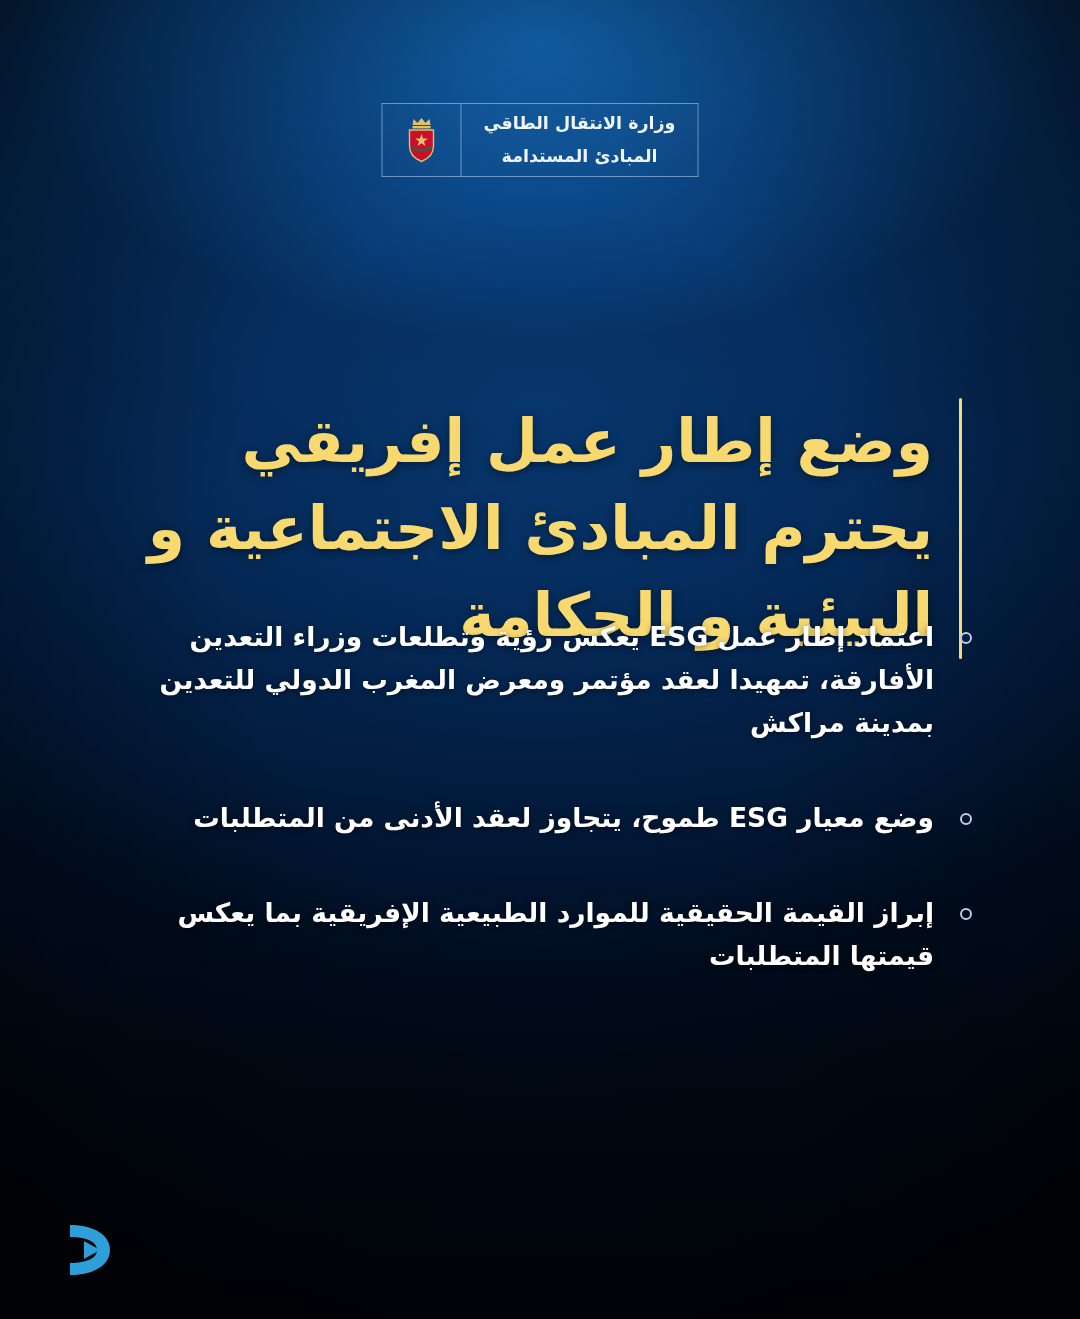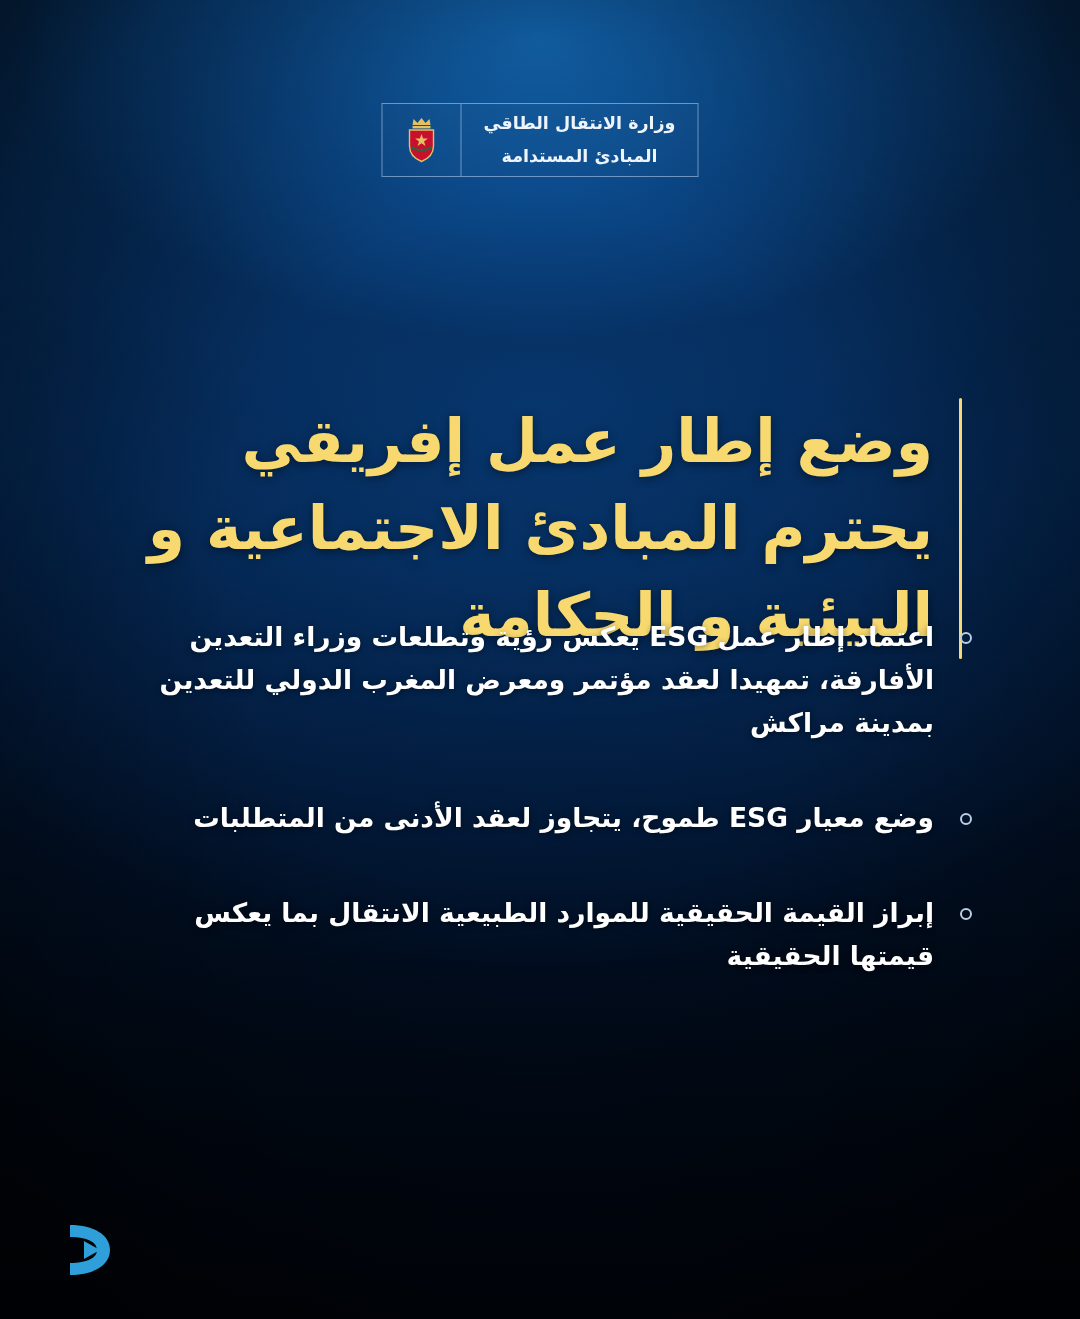--- a/index.html
+++ b/index.html
@@ -189,21 +189,21 @@
     <div class="bullet">
       <span class="bullet-marker"></span>
       <p class="bullet-text">اعتماد إطار عمل ESG يعكس رؤية وتطلعات وزراء التعدين الأفارقة، تمهيدا لعقد مؤتمر ومعرض المغرب الدولي للتعدين بمدينة مراكش</p>
     </div>
     <div class="bullet">
       <span class="bullet-marker"></span>
       <p class="bullet-text">وضع معيار ESG طموح، يتجاوز لعقد الأدنى من المتطلبات</p>
     </div>
     <div class="bullet">
       <span class="bullet-marker"></span>
-      <p class="bullet-text">إبراز القيمة الحقيقية للموارد الطبيعية الانتقال بما يعكس قيمتها الحقيقية</p>
+      <p class="bullet-text">إبراز القيمة الحقيقية للموارد الطبيعية الإفريقية بما يعكس قيمتها المتطلبات</p>
     </div>
   </div>
 
   <div class="corner-mark">
     <svg viewBox="0 0 74 74" aria-hidden="true">
       <path d="M16 12 C40 12 56 22 56 37 C56 52 40 62 16 62 L16 50 C33 50 43 45 43 37 C43 29 33 24 16 24 Z" fill="#2e9fd8"></path>
       <path d="M30 28 L46 37 L30 46 Z" fill="#2e9fd8"></path>
     </svg>
   </div>
 

